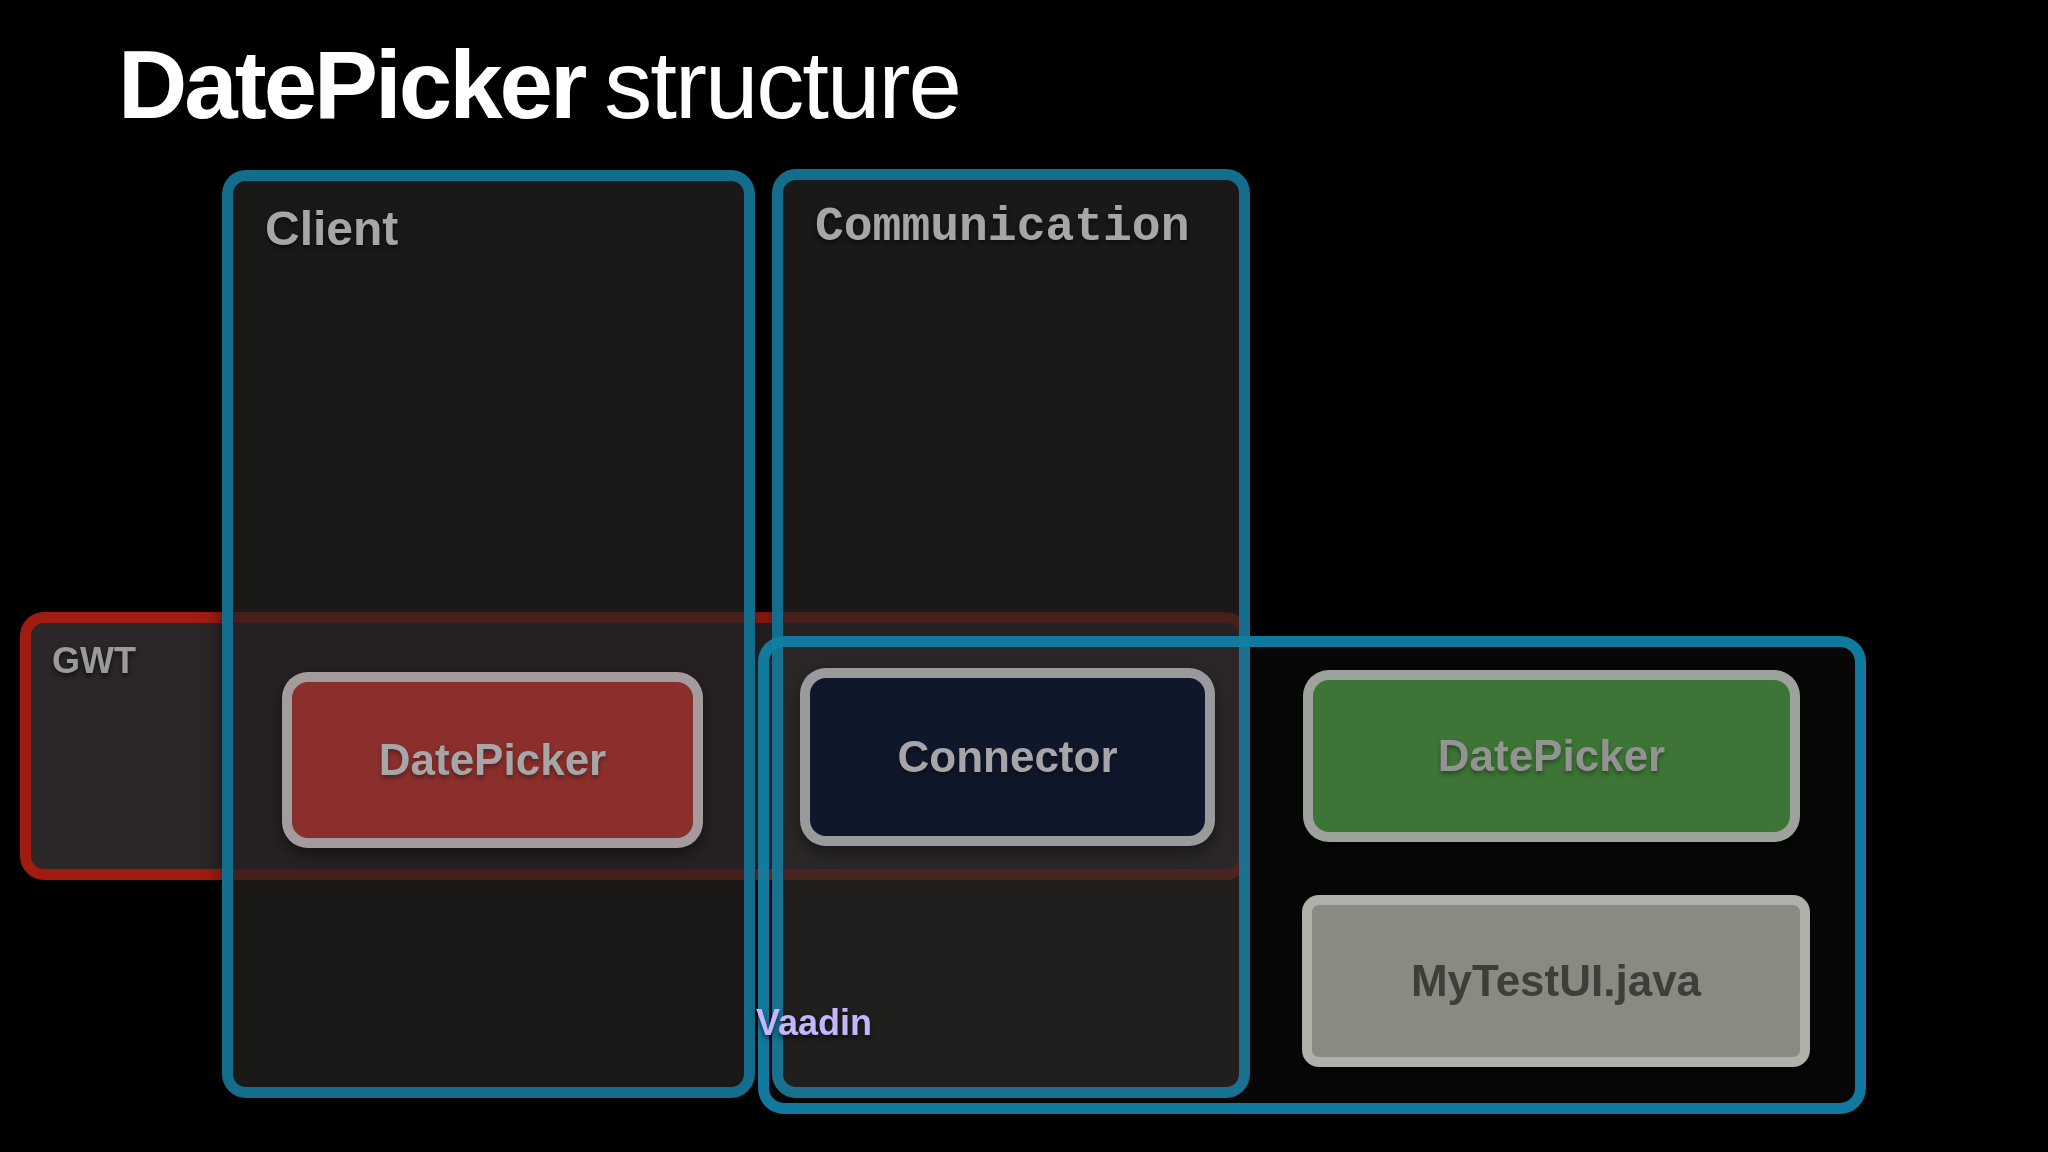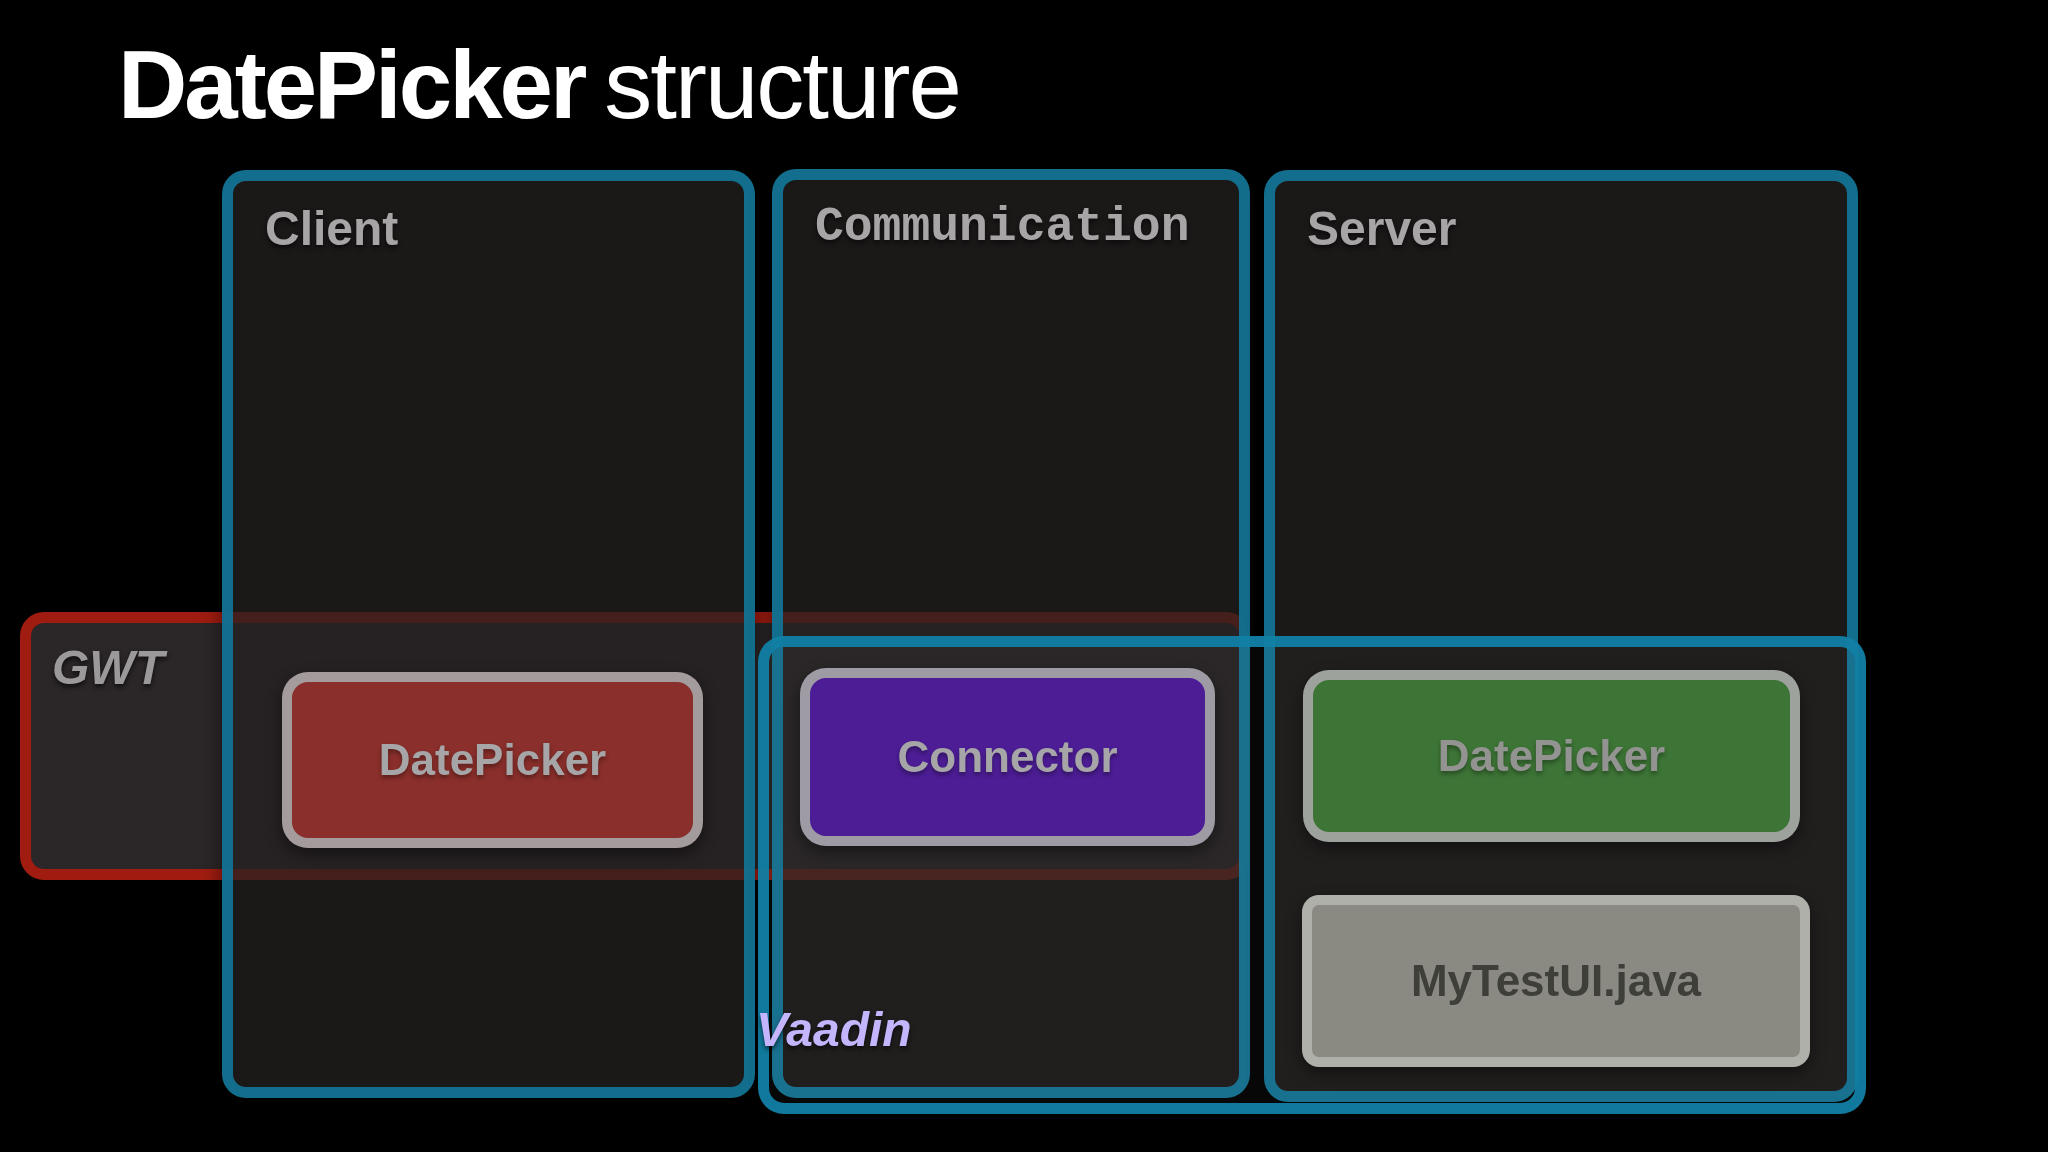--- a/index.html
+++ b/index.html
@@ -67,26 +67,25 @@
     left: 758px; top: 636px;
     width: 1108px; height: 478px;
     background: rgba(255,255,255,0.028);
     border: 11px solid rgba(17, 128, 165, 0.95);
     border-radius: 26px;
     z-index: 3;
   }
 
   .frame-label {
     position: absolute;
-    font-size: 48px;
+    font-size: 36px;
     font-weight: bold;
     text-shadow: 0 3px 5px rgba(0,0,0,0.6);
     z-index: 6;
     white-space: nowrap;
-    font-style: italic;
   }
   .label-gwt    { left: 52px;  top: 640px;  color: #9b999a; }
   .label-vaadin { left: 756px; top: 1002px; color: #c4b5fd; }
 
   
   .node {
     position: absolute;
     border: 10px solid rgba(166,166,166,0.92);
     border-radius: 26px;
     display: flex;
@@ -120,35 +119,32 @@
   <div class="frame-gwt"></div>
 
   <div class="column col-client">
     <div class="column-label">Client</div>
   </div>
 
   <div class="column col-communication">
     <div class="column-label">Communication</div>
   </div>
 
-  <div class="column col-server">
-    <div class="column-label">Server</div>
-  </div>
 
   <div class="frame-vaadin"></div>
 
   <div class="frame-label label-gwt">GWT</div>
   <div class="frame-label label-vaadin">Vaadin</div>
 
   <div class="node node-datepicker" style="background-color: rgb(138, 47, 43);">
     <span class="node-line" style="color: rgb(166, 165, 167);">DatePicker</span>
     <span class="node-line" style="color: rgb(166, 165, 167);"></span>
   </div>
 
-  <div class="node node-connector" style="background-color: #4c1d95;">
+  <div class="node node-connector" style="background-color: #0f172a;">
     <span class="node-line" style="color: rgb(166, 165, 167);">Connector</span>
   </div>
 
   <div class="node node-component" style="background-color: rgb(61, 117, 54);">
     <span class="node-line" style="color: rgb(147, 148, 146);">DatePicker</span>
   </div>
 
   <div class="node node-mytestui" style="background-color: rgb(138, 138, 130); border-radius: 17px;">
     <span class="node-line" style="color: rgb(63, 63, 58);">MyTestUI.java</span>
     <span class="node-line" style="color: rgb(63, 63, 58);"></span>

